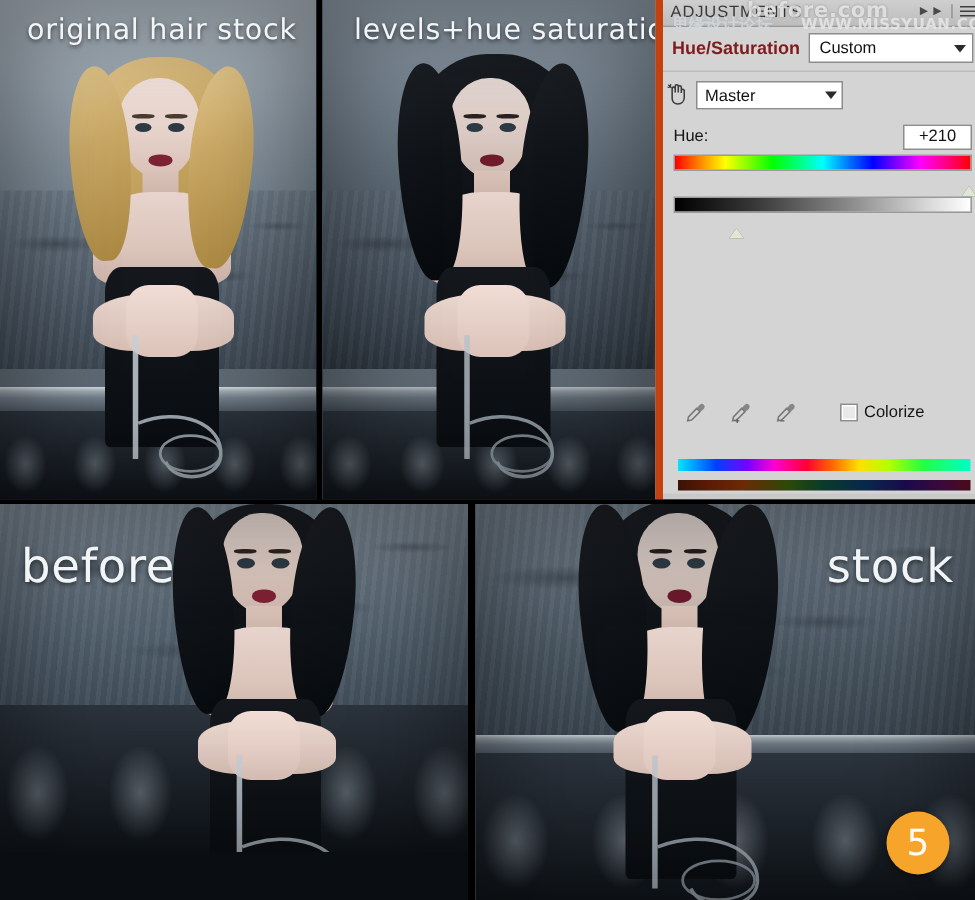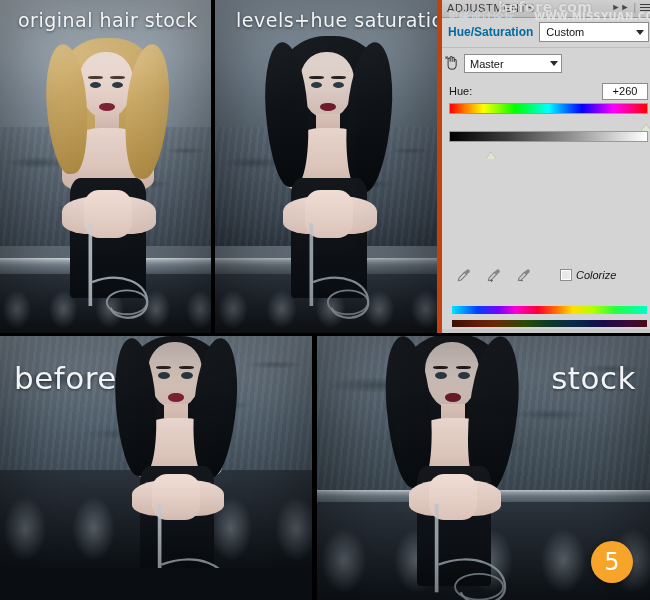--- a/index.html
+++ b/index.html
@@ -117,21 +117,21 @@
   }
   .wm1{left:56px;top:-1px;font-size:14px;color:rgba(235,235,235,.82);letter-spacing:.5px;
        text-shadow:0 0 2px rgba(0,0,0,.25);}
   .wm2{left:-78px;top:6px;font-size:11px;color:rgba(210,215,220,.9);letter-spacing:.2px;}
   .wm3{left:12px;top:8px;font-size:10px;color:rgba(230,230,230,.85);letter-spacing:.4px;}
 
   .hs-header{
     position:relative;height:28px;padding:0 6px;display:flex;align-items:center;gap:6px;
     background:#d4d4d4;
   }
-  .hs-title{font-size:12px;font-weight:bold;color:#0369a1;}
+  .hs-title{font-size:12px;font-weight:bold;color:#7f1d1d;}
   .preset-select{
     flex:1;height:18px;background:#fff;border:1px solid #8c8c8c;
     display:flex;align-items:center;justify-content:space-between;
     padding:0 4px 0 6px;font-size:11px;color:#111;
   }
   .caret{width:0;height:0;border-left:4px solid transparent;border-right:4px solid transparent;
          border-top:5px solid #2a2a2a;}
 
   .hs-sep{height:1px;background:#bdbdbd;margin:1px 0 3px;}
 
@@ -169,21 +169,21 @@
   .thumb-wrap{position:relative;height:9px;}
 
   .tools-row{
     position:absolute;left:0;right:0;bottom:46px;height:24px;
     display:flex;align-items:center;padding-left:14px;gap:15px;
   }
   .eyedrop{width:15px;height:15px;position:relative;opacity:.75;}
   .colorize-box{display:flex;align-items:center;gap:4px;margin-left:14px;}
   .cbx{width:10px;height:10px;background:#e9e9e9;border:1px solid #8d8d8d;
        box-shadow:inset 0 0 0 1px #fff;}
-  .cbx-label{font-size:11px;color:#141414;font-style:italic;}
+  .cbx-label{font-size:11px;color:#141414;}
 
   .spectrum{
     position:absolute;left:10px;right:8px;bottom:19px;height:8px;
     background:linear-gradient(90deg,#00e5ff 0%,#0040ff 13%,#7a00ff 24%,#ff00d0 33%,#ff0033 44%,#ff6a00 53%,#ffe000 62%,#b4ff00 72%,#22ff44 84%,#00ffc8 100%);
   }
   .spectrum2{
     position:absolute;left:10px;right:8px;bottom:6px;height:7px;
     background:linear-gradient(90deg,#3a1206 0%,#5a1a06 10%,#6b2a06 22%,#2a4a08 38%,#0a3a2a 50%,#08284a 64%,#1a0a4a 78%,#3a0a3a 90%,#4a0a1a 100%);
   }
   .panel-bottomline{position:absolute;left:0;right:0;bottom:0;height:4px;background:#c9c9c9;}
@@ -301,21 +301,21 @@
       </span>
       <div class="chan-select">
         <span>Master</span>
         <span class="caret"></span>
       </div>
     </div>
 
     <div class="sl-block">
       <div class="sl-row">
         <span class="sl-label">Hue:</span>
-        <span class="sl-val">+260</span>
+        <span class="sl-val">+210</span>
       </div>
       <div class="sl-track hue"></div>
       <div class="thumb-wrap">
         <span class="sl-thumb" style="left:99%;"></span>
       </div>
     </div>
 
 
     <div class="sl-block" style="margin-top:3px;">
       <div class="sl-track light"></div>

